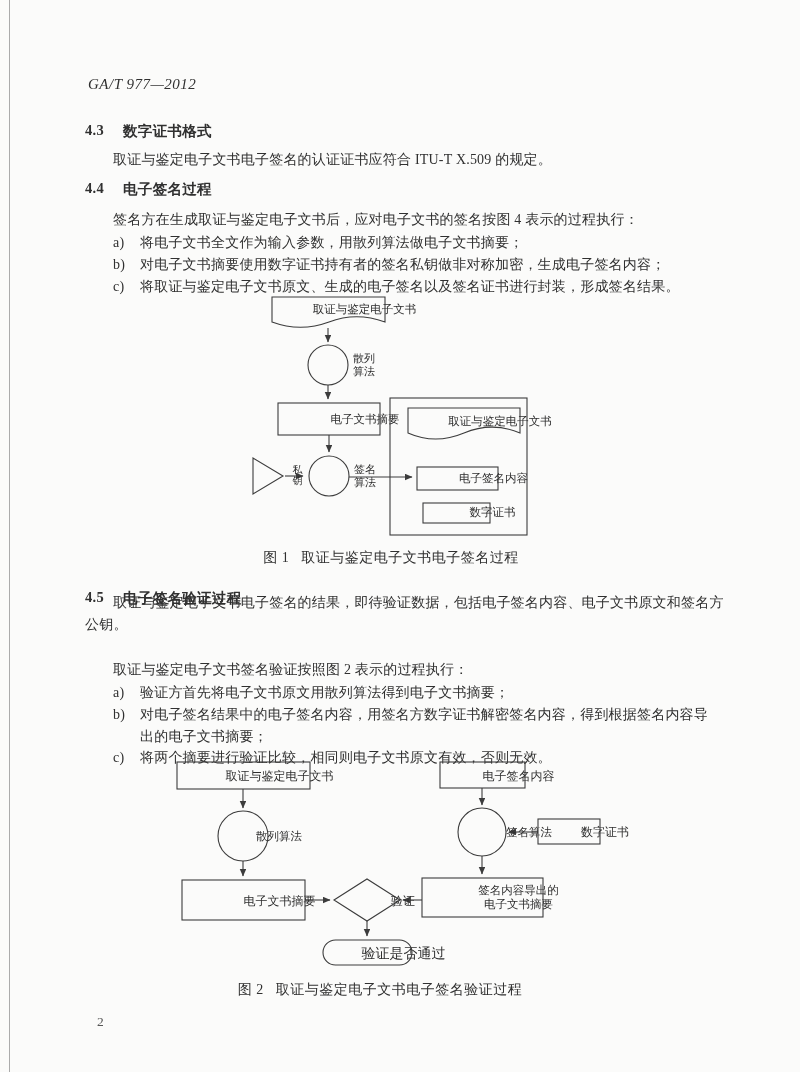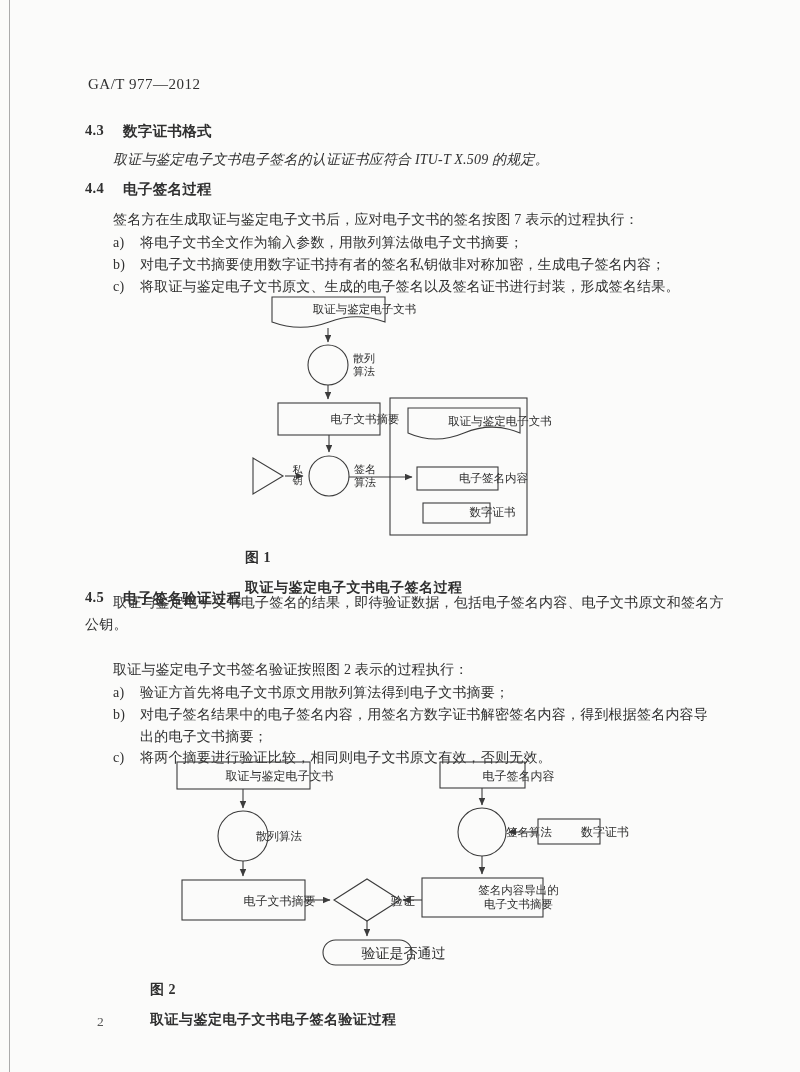--- a/index.html
+++ b/index.html
@@ -9,44 +9,44 @@
     font-family:"Liberation Serif","DejaVu Serif",serif; color:#303030;
   }
   .scan-line { position:absolute; left:9px; top:0; width:1px; height:1072px; background:#ababab; z-index:1; }
   .watermark {
     position:absolute; left:220px; top:110px; z-index:1;
     font-family:"DejaVu Sans",sans-serif; font-weight:bold; font-size:97px;
     color:#d3d3d3; opacity:.8; letter-spacing:1px; line-height:1;
     user-select:none;
   }
   .abs { position:absolute; z-index:2; }
-  .doc-header { left:88px; top:76px; font-size:15px; letter-spacing:.5px; }
+  .doc-header { left:88px; top:76px; font-size:15px; letter-spacing:.5px;font-style:italic; }
   .heading { font-weight:bold; font-size:14.5px; display:flex; gap:19px; letter-spacing:.3px; }
   .h43 { left:85px; top:122px; }
   .h44 { left:85px; top:180px; }
   .h45 { left:85px; top:589px; }
   .body-line { font-size:14px; letter-spacing:.2px; line-height:20px; }
-  .p43 { left:113px; top:150px;font-style:italic; }
+  .p43 { left:113px; top:150px; }
   .p44i { left:113px; top:210px; }
   .p45 { left:85px; top:592px; width:640px; text-indent:28px; line-height:22px;font-family:Liberation Serif, serif; }
   .p45i { left:113px; top:660px; }
   .list-item { display:flex; font-size:14px; letter-spacing:.2px; line-height:22px; }
   .list-item .lab { width:27px; flex:none; }
   .list-item .txt { width:578px; }
   .i44a { left:113px; top:232px; } .i44b { left:113px; top:254px; } .i44c { left:113px; top:276px; }
   .i45a { left:113px; top:682px; } .i45b { left:113px; top:704px; } .i45c { left:113px; top:747px; }
   .fig { position:absolute; z-index:2; }
   .fig1 { left:245px; top:295px; width:292px; height:250px; }
   .fig2 { left:150px; top:755px; width:460px; height:220px; }
   .fig svg { position:absolute; left:0; top:0; }
   .fig svg path, .fig svg rect, .fig svg circle, .fig svg line { stroke:#3c3c3c; stroke-width:1.1; fill:none; }
   .fig svg .ah { fill:#3c3c3c; stroke:none; }
   .node-label { position:absolute; text-align:center; color:#2e2e2e; z-index:3;padding-left:36px; }
   .nl-2line span { display:block; }
-  .caption { font-weight:bold; font-size:14px; display:flex; justify-content:center; gap:12px; letter-spacing:.5px;flex-direction:column; }
+  .caption { font-weight:normal; font-size:14px; display:flex; justify-content:center; gap:12px; letter-spacing:.5px; }
   .cap1 { left:245px; top:549px; width:292px; }
   .cap2 { left:150px; top:981px; width:460px; }
   .page-number { left:97px; top:1014px; font-size:13.5px; color:#565656; }
 </style>
 </head>
 <body>
 
 <div class="page">
   <div class="scan-line"></div>
 
@@ -55,21 +55,21 @@
   <div class="abs heading h43">
     <span>4.3</span>
     <span>数字证书格式</span>
   </div>
   <div class="abs body-line p43">取证与鉴定电子文书电子签名的认证证书应符合 ITU-T X.509 的规定。</div>
 
   <div class="abs heading h44">
     <span>4.4</span>
     <span>电子签名过程</span>
   </div>
-  <div class="abs body-line p44i">签名方在生成取证与鉴定电子文书后，应对电子文书的签名按图 7 表示的过程执行：</div>
+  <div class="abs body-line p44i">签名方在生成取证与鉴定电子文书后，应对电子文书的签名按图 4 表示的过程执行：</div>
   <div class="abs list-item i44a">
     <span class="lab">a)</span>
     <span class="txt">将电子文书全文作为输入参数，用散列算法做电子文书摘要；</span>
   </div>
   <div class="abs list-item i44b">
     <span class="lab">b)</span>
     <span class="txt">对电子文书摘要使用数字证书持有者的签名私钥做非对称加密，生成电子签名内容；</span>
   </div>
   <div class="abs list-item i44c">
     <span class="lab">c)</span>

